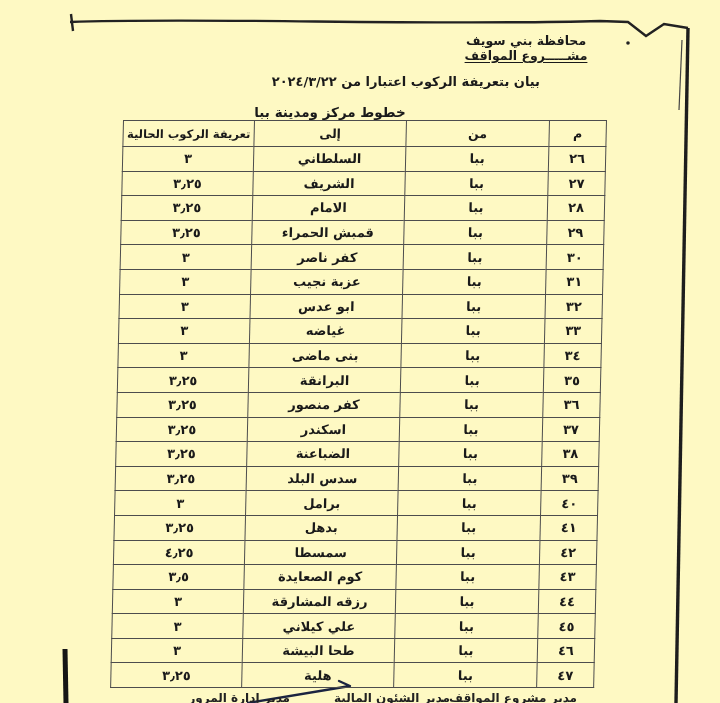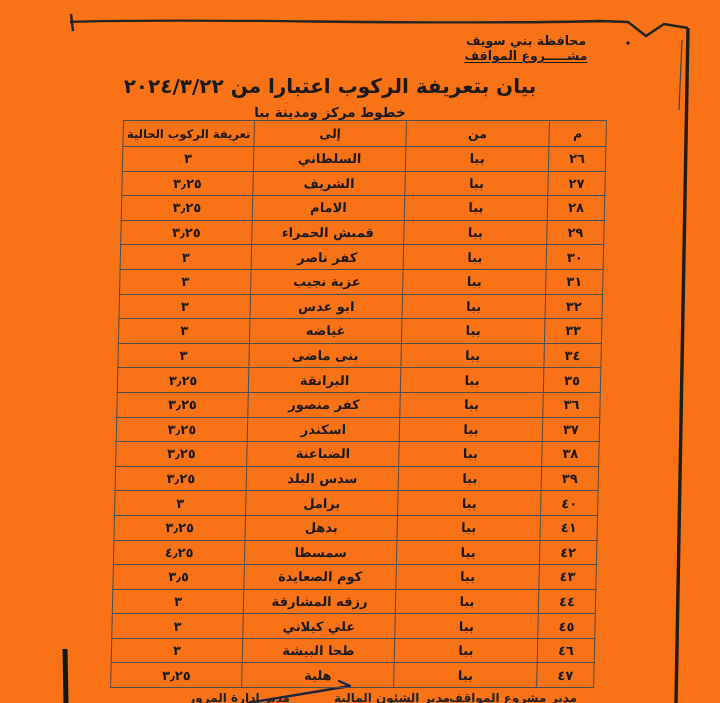--- a/index.html
+++ b/index.html
@@ -1,39 +1,39 @@
 <!DOCTYPE html>
 <html lang="ar"><head>
 <meta charset="utf-8">
 <style>
   html,body{margin:0;padding:0;background:#e8e8e8;}
   .page{
     position:relative;
     width:720px;height:703px;
-    background:#f97316;
+    background:#fef9c3;
     overflow:hidden;
     font-family:"DejaVu Sans", sans-serif;
     color:#1a1a1a;
   }
   .abs{position:absolute;}
   .org-block{
     top:33px;right:128px;width:132px;
     text-align:center;direction:rtl;
     font-weight:700;
   }
   .org-line1{font-size:12.5px;letter-spacing:0.2px;}
   .org-line2{
     font-size:12.5px;margin-top:0;
     text-decoration:underline;
     text-underline-offset:2px;
   }
   .doc-title{
     top:74px;left:120px;width:420px;
-    text-align:center;direction:rtl;
-    font-size:20px;font-weight:700;
+    text-align:right;direction:rtl;
+    font-size:13px;font-weight:700;
   }
   .doc-subtitle{
     top:104px;left:130px;width:400px;
     text-align:center;direction:rtl;
     font-size:13.5px;font-weight:700;
   }
   table.fare-table{
     position:absolute;left:123px;top:120px;
     border-collapse:collapse;
     direction:rtl;

